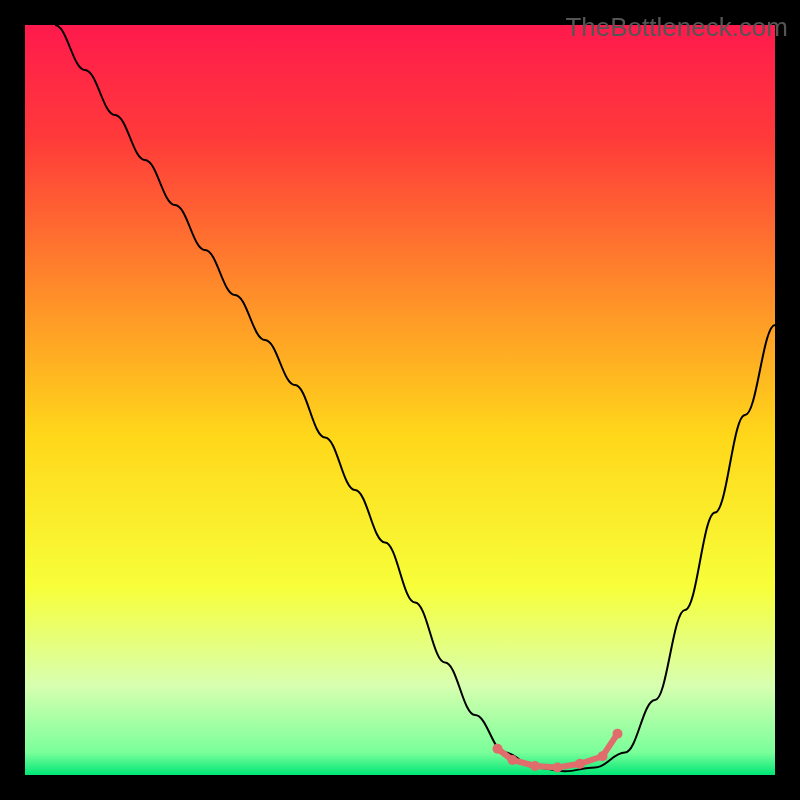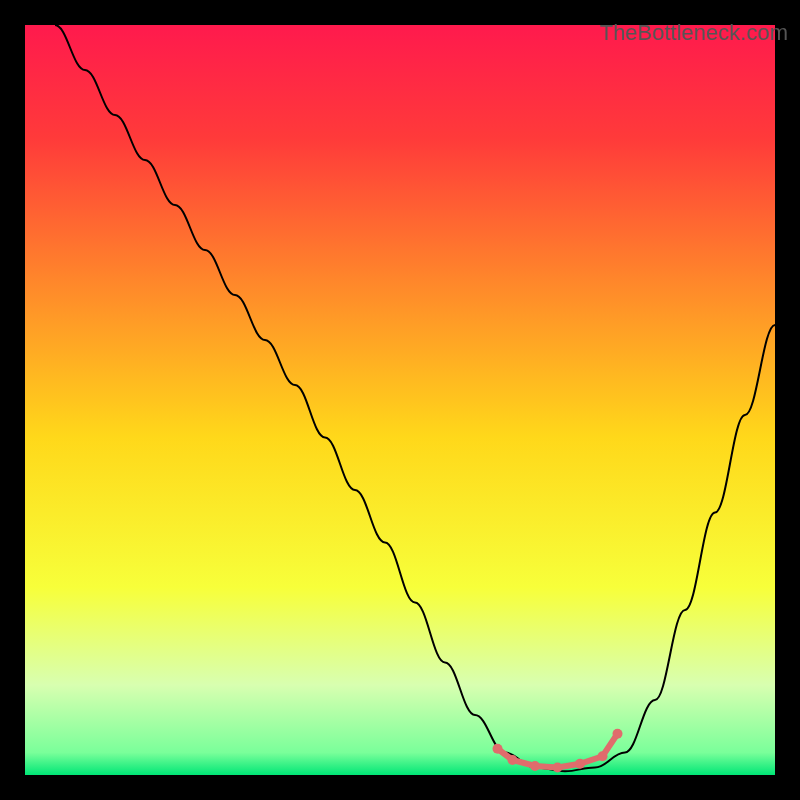--- a/index.html
+++ b/index.html
@@ -1,18 +1,18 @@
 <!DOCTYPE html>
 <html><head>
 <meta charset="utf-8">
 <style>
 body { margin: 0; padding: 0; background: #fff; }
 .chart-container { width: 800px; height: 800px; position: relative; background: #000; }
 .plot-area { position: absolute; left: 25px; top: 25px; width: 750px; height: 750px; }
-.watermark { position: absolute; top: 20px; right: 12px; font-family: Arial, sans-serif; font-size: 22px; color: #555; font-weight: 500; }
+.watermark { position: absolute; top: 12px; right: 12px; font-family: Arial, sans-serif; font-size: 26px; color: #555; font-weight: 500; }
 svg { display: block; }
 </style>
 </head>
 <body>
 
 <div class="chart-container">
   <div class="plot-area">
     <svg width="750" height="750" viewBox="0 0 750 750">
       <defs>
         <linearGradient id="bg-grad" x1="0" y1="0" x2="0" y2="1">

